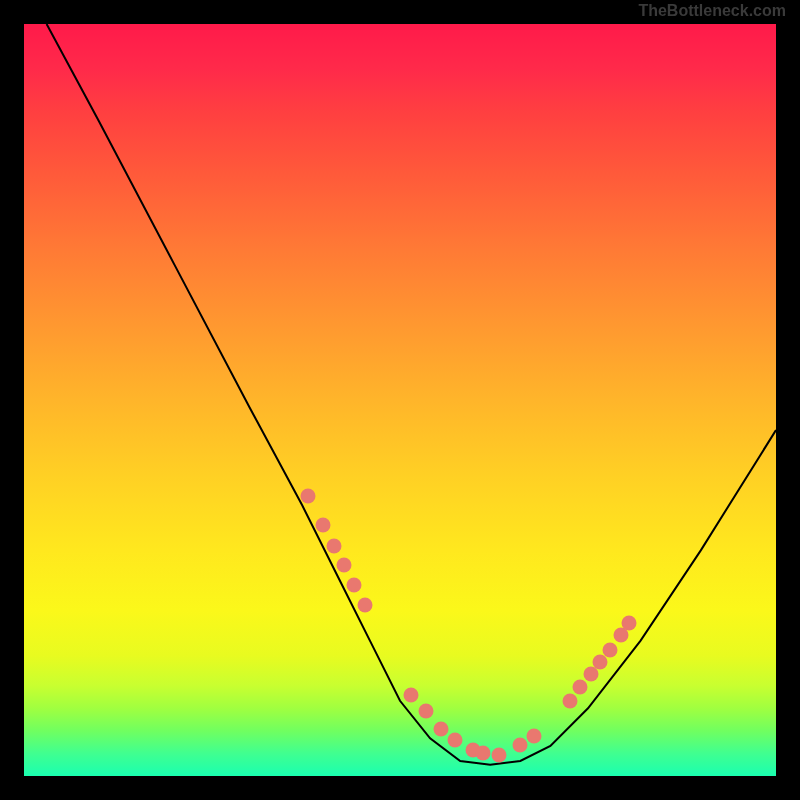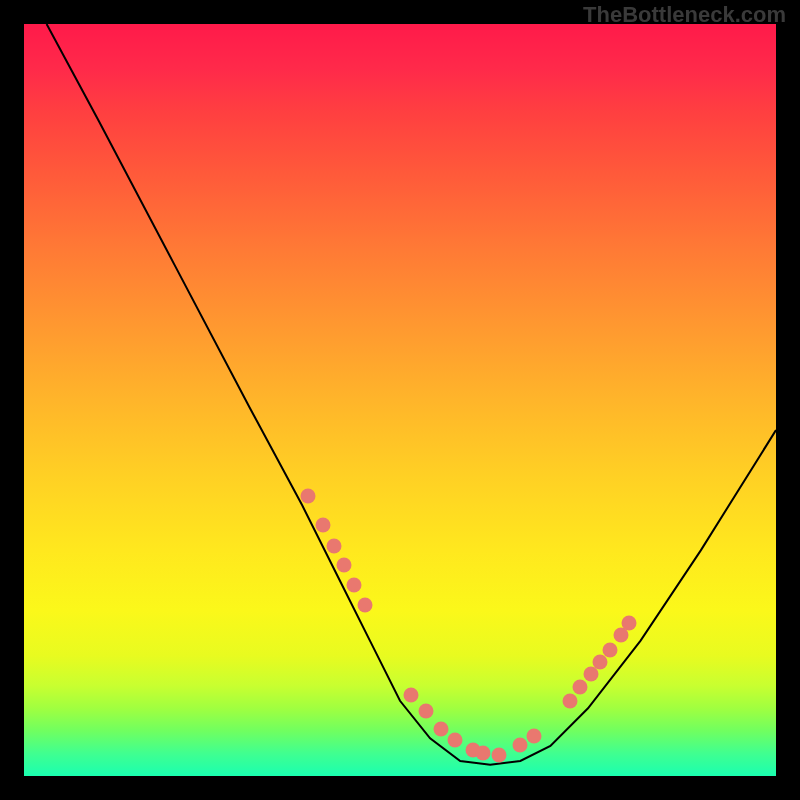--- a/index.html
+++ b/index.html
@@ -9,21 +9,21 @@
     background: #000;
     position: relative;
     overflow: hidden;
     font-family: Arial, sans-serif;
   }
   .watermark {
     position: absolute;
     top: 2px;
     right: 14px;
     color: #3a3a3a;
-    font-size: 22px;
+    font-size: 16px;
     font-weight: bold;
     z-index: 10;
   }
   .plot-area {
     position: absolute;
     left: 24px;
     top: 24px;
     width: 752px;
     height: 752px;
     overflow: hidden;

